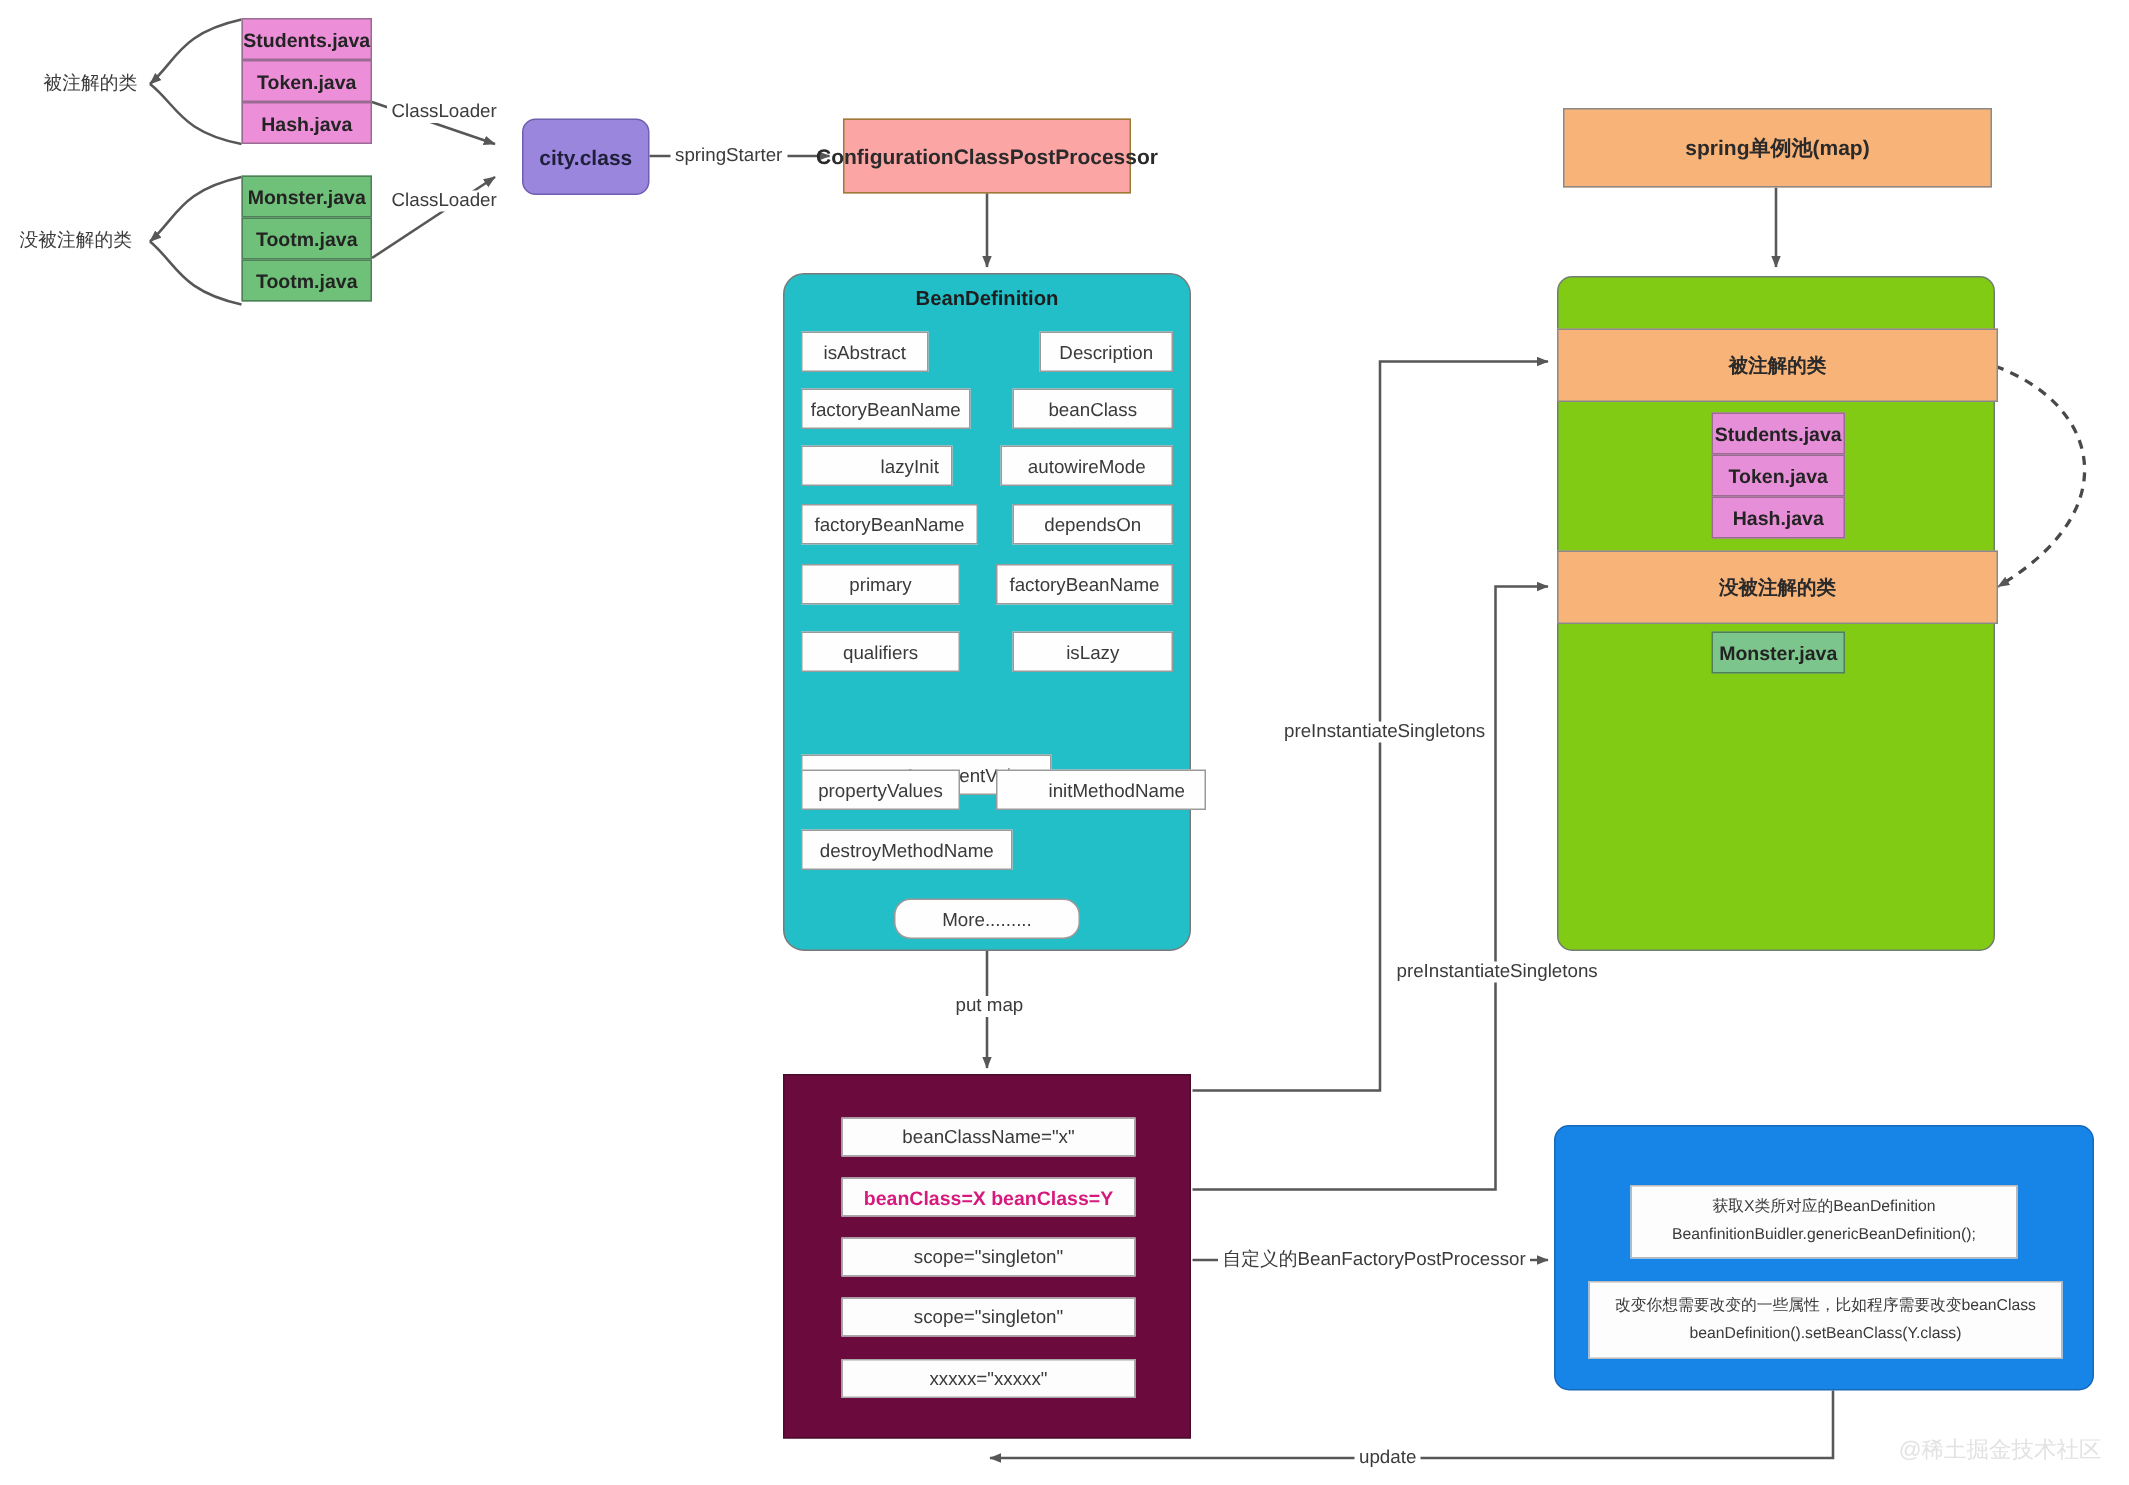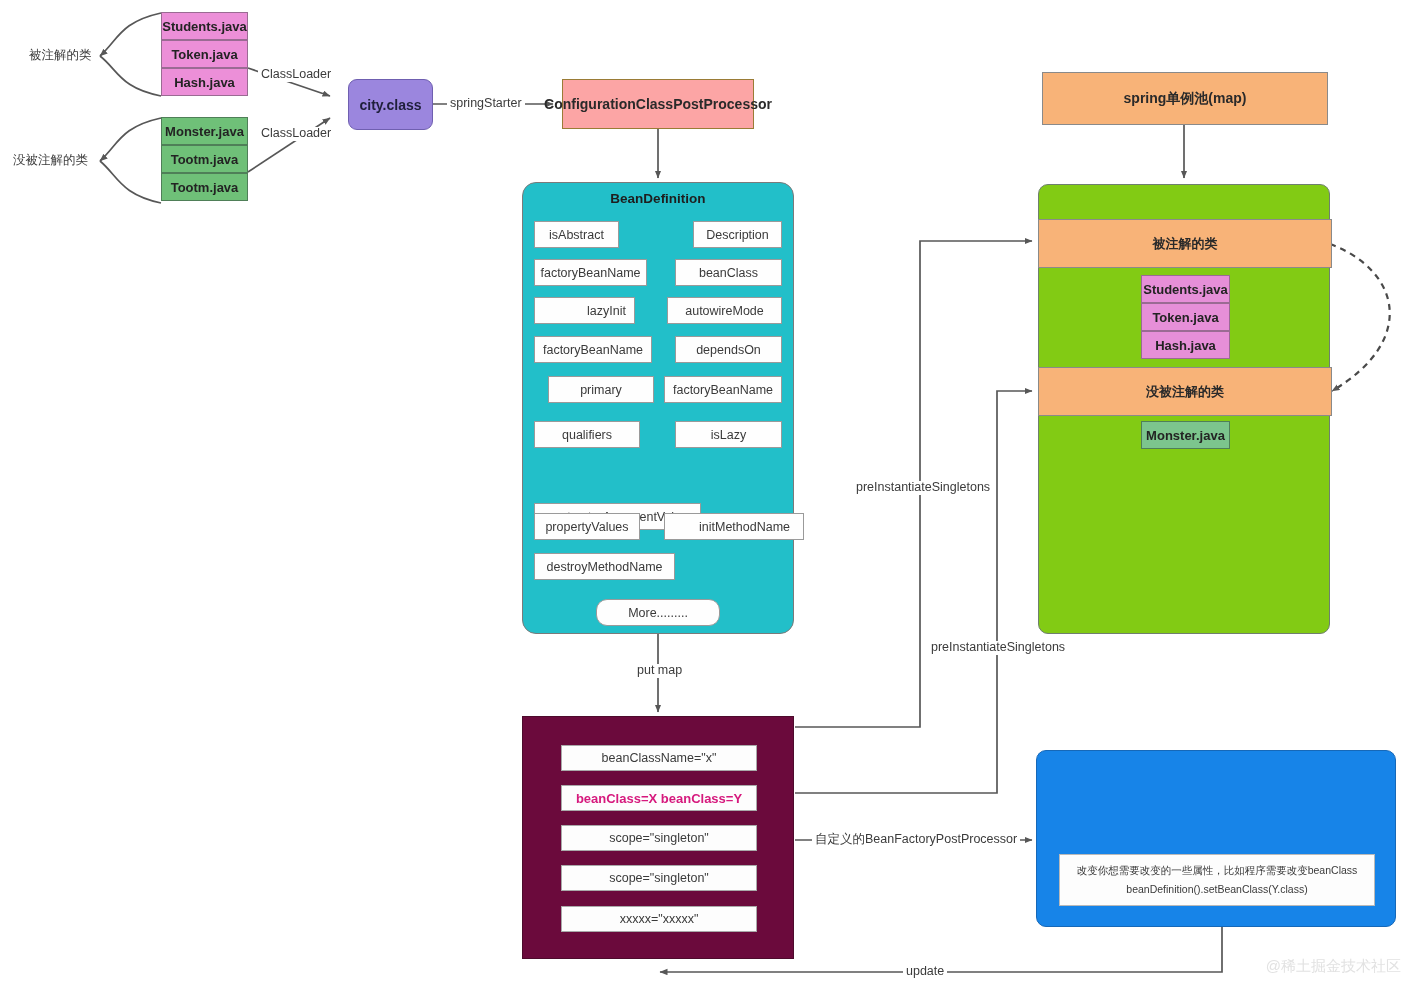--- a/index.html
+++ b/index.html
@@ -122,21 +122,21 @@
 
   <div class="node ccpp" style="left:562px;top:79px;width:192px;height:50px;">ConfigurationClassPostProcessor</div>
 
   <div class="node bd" style="left:522px;top:182px;width:272px;height:452px;display:block;">
     <div class="bd-title">BeanDefinition</div>
 
     <div class="prop" style="left:11px;top:38px;width:85px;height:27px;">isAbstract</div>
     <div class="prop" style="left:11px;top:76px;width:113px;height:27px;">factoryBeanName</div>
     <div class="prop" style="left:11px;top:114px;width:101px;height:27px;padding-left:44px;">lazyInit</div>
     <div class="prop" style="left:11px;top:153px;width:118px;height:27px;">factoryBeanName</div>
-    <div class="prop" style="left:25px;top:193px;width:106px;height:27px;">primary</div>
+    <div class="prop" style="left:11px;top:193px;width:106px;height:27px;">primary</div>
     <div class="prop" style="left:11px;top:238px;width:106px;height:27px;">qualifiers</div>
 
     <div class="prop" style="left:170px;top:38px;width:89px;height:27px;">Description</div>
     <div class="prop" style="left:152px;top:76px;width:107px;height:27px;">beanClass</div>
     <div class="prop" style="left:144px;top:114px;width:115px;height:27px;">autowireMode</div>
     <div class="prop" style="left:152px;top:153px;width:107px;height:27px;">dependsOn</div>
     <div class="prop" style="left:141px;top:193px;width:118px;height:27px;">factoryBeanName</div>
     <div class="prop" style="left:152px;top:238px;width:107px;height:27px;">isLazy</div>
 
     <div class="prop" style="left:11px;top:292px;width:167px;height:27px;margin-top:28px;">constructorArgumentValues</div>
@@ -167,20 +167,24 @@
     <div class="rrow em" style="left:38px;top:68px;width:196px;height:26px;">beanClass=X beanClass=Y</div>
     <div class="rrow" style="left:38px;top:108px;width:196px;height:26px;">scope="singleton"</div>
     <div class="rrow" style="left:38px;top:148px;width:196px;height:26px;">scope="singleton"</div>
     <div class="rrow" style="left:38px;top:189px;width:196px;height:26px;">xxxxx="xxxxx"</div>
   </div>
 
   <div class="lbl" style="left:812px;top:833px;">自定义的BeanFactoryPostProcessor</div>
   <div class="lbl" style="left:903px;top:965px;">update</div>
 
   <div class="node bluebox" style="left:1036px;top:750px;width:360px;height:177px;display:block;">
+    <div class="bcard" style="left:50px;top:39px;width:258px;height:49px;">
+      <span>获取X类所对应的BeanDefinition</span>
+      <span>BeanfinitionBuidler.genericBeanDefinition();</span>
+    </div>
     <div class="bcard" style="left:22px;top:103px;width:316px;height:52px;">
       <span>改变你想需要改变的一些属性，比如程序需要改变beanClass</span>
       <span>beanDefinition().setBeanClass(Y.class)</span>
     </div>
   </div>
 
   <div class="watermark">@稀土掘金技术社区</div>
 </div>
 
 </body></html>

